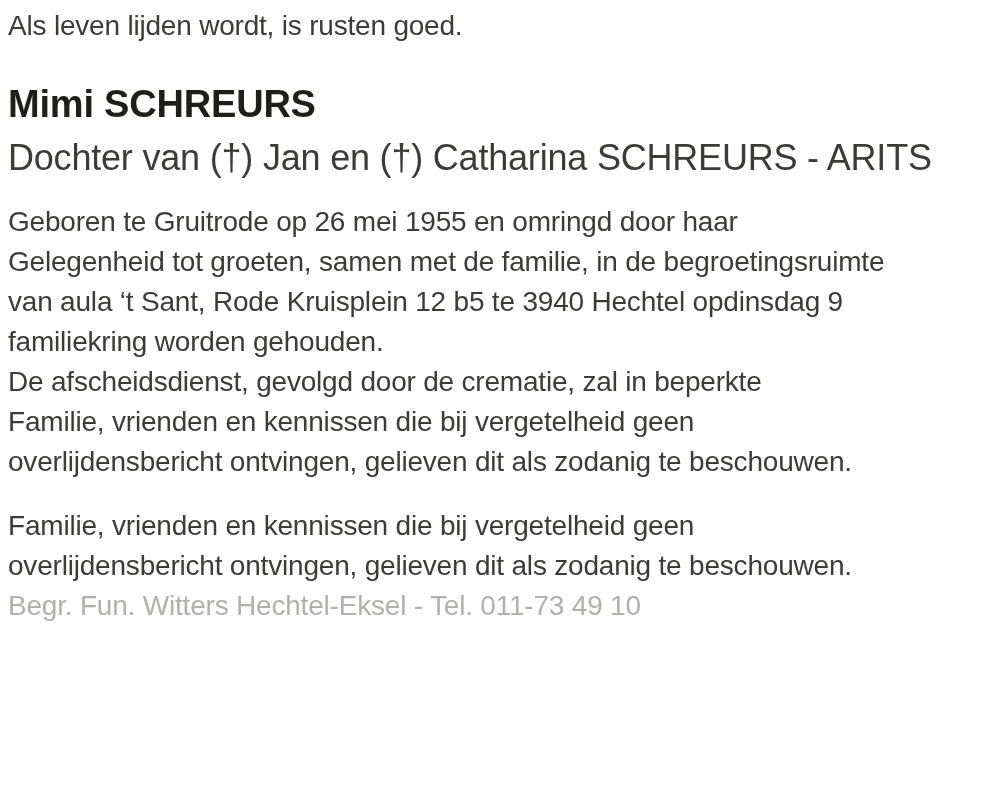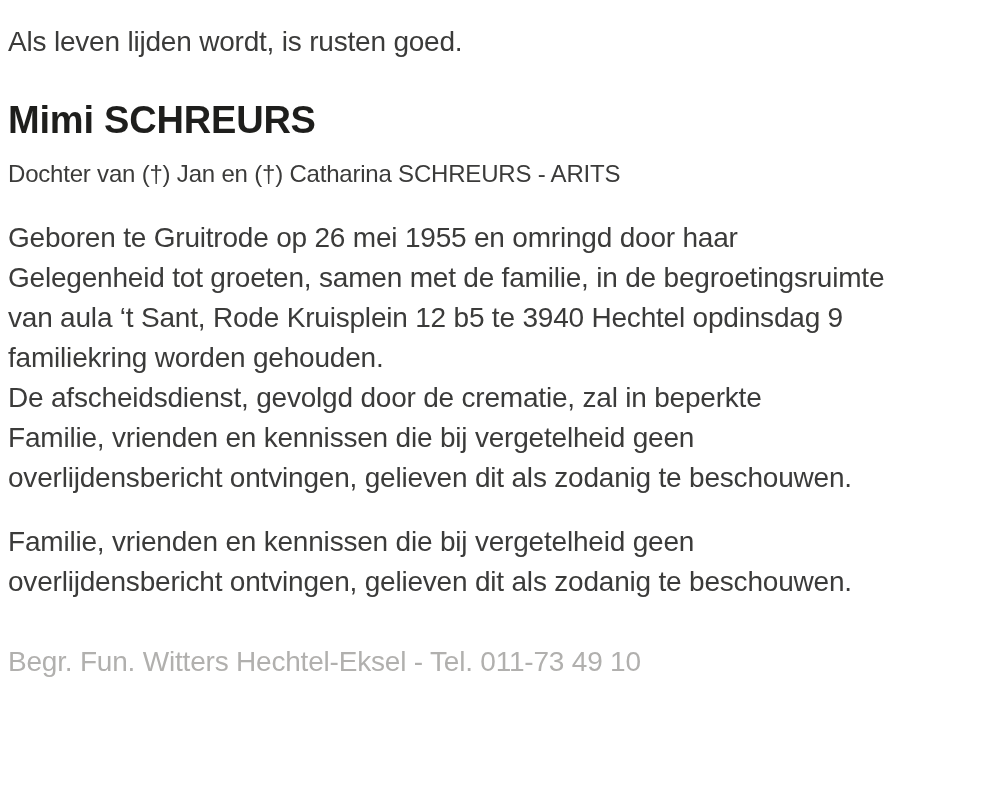--- a/index.html
+++ b/index.html
@@ -8,56 +8,55 @@
     background: #ffffff;
   }
   body {
     width: 1000px;
     height: 790px;
     overflow: hidden;
     font-family: "Liberation Sans", sans-serif;
     -webkit-font-smoothing: antialiased;
   }
   .page {
-    padding: 22px 8px 0 8px;
+    padding: 6px 8px 0 8px;
     color: var(--body-color, #3b3b3a);
   }
   .quote {
     font-size: 28px;
     line-height: 40px;
     letter-spacing: -0.2px;
     white-space: nowrap;
   }
   .name {
     margin: 36px 0 12px 0;
     font-size: 38px;
     line-height: 44px;
     font-weight: 700;
     color: var(--heading-color, #1e1e1c);
     letter-spacing: -0.2px;
     white-space: nowrap;
   }
   .relation {
     margin-top: 6px;
-    font-size: 24px;
+    font-size: 36px;
     line-height: 40px;
     letter-spacing: -0.2px;
     white-space: nowrap;
   }
   .block {
     margin-top: 24px;
   }
   .line {
     font-size: 28px;
     line-height: 40px;
     letter-spacing: -0.2px;
     white-space: nowrap;
   }
   .footer {
-    margin-top: 40px;
     font-size: 28px;
     line-height: 40px;
     letter-spacing: -0.2px;
     color: var(--footer-color, #b1b0ae);
     white-space: nowrap;
   }
 </style>
 </head>
 <body>
 

